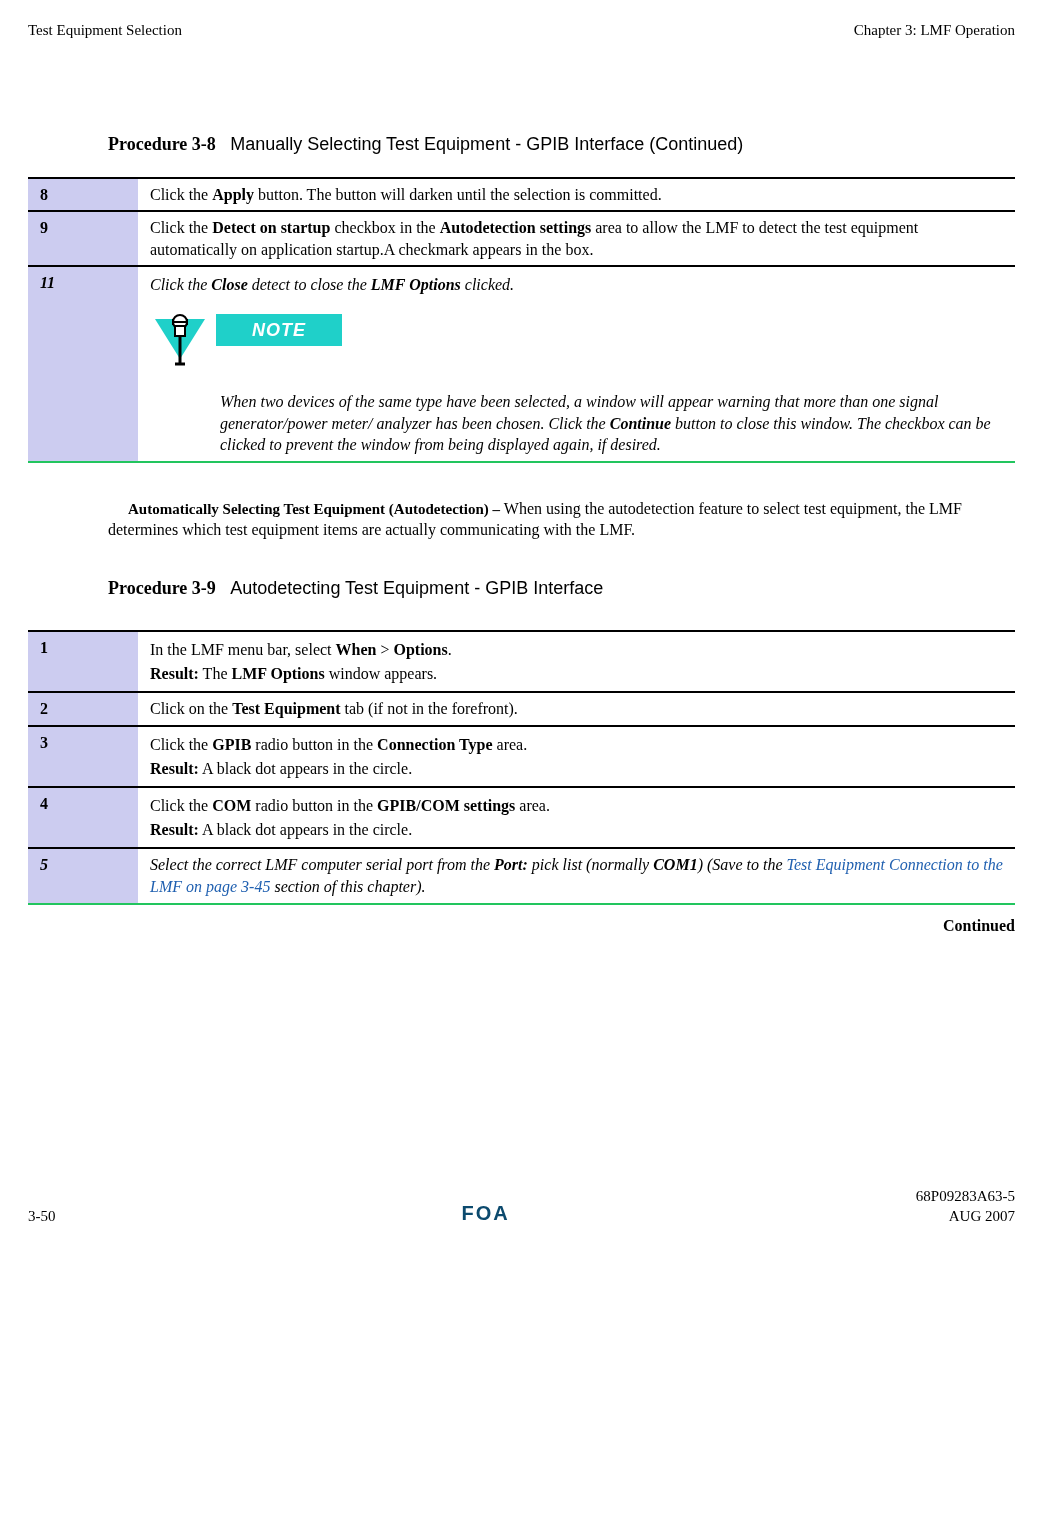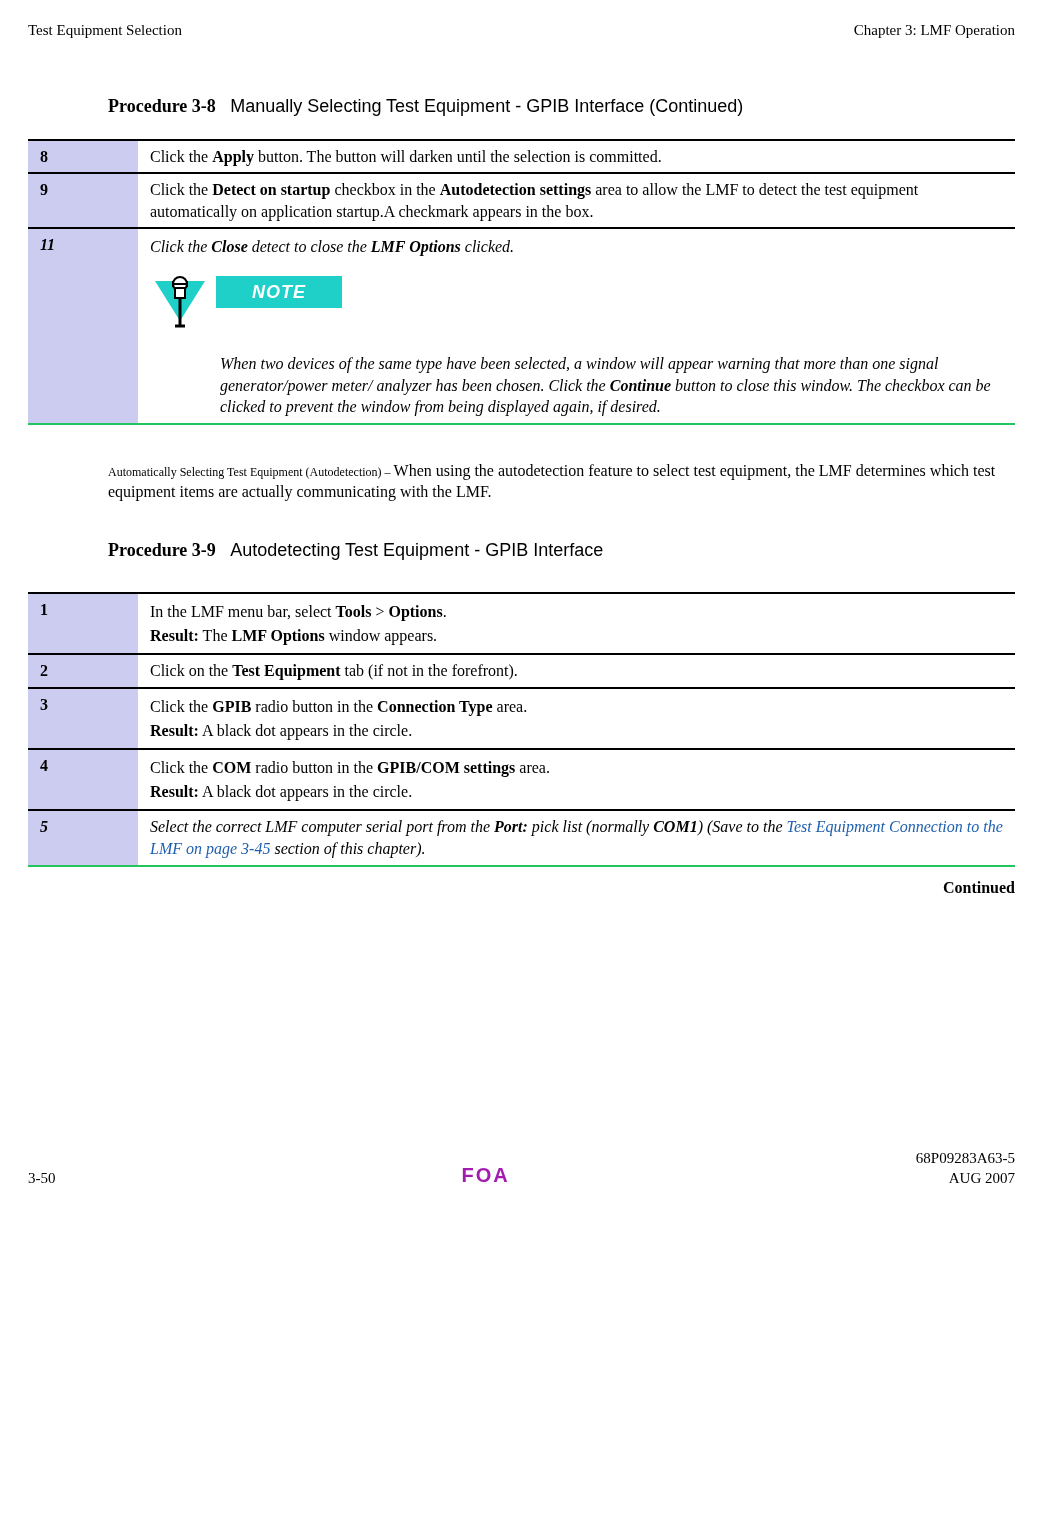--- a/index.html
+++ b/index.html
@@ -8,21 +8,21 @@
       line-height: 1.35;
       margin: 0;
       padding: 20px 28px;
       color: #000;
       background: #fff;
     }
     .page-header {
       display: flex;
       justify-content: space-between;
       font-size: 15px;
-      margin-bottom: 54px;
+      margin-bottom: 92px;
     }
     .content {
       margin-left: 80px;
     }
     .proc-title {
       font-size: 18px;
       margin-bottom: 20px;
     }
     .proc-title strong {
       font-weight: bold;
@@ -78,42 +78,43 @@
     }
     .note-text {
       margin-left: 70px;
       margin-top: 12px;
     }
     .mid-heading {
       margin-top: 35px;
       margin-bottom: 35px;
     }
     .mid-heading strong {
-      font-weight: normal;
-      font-size: 12px;
+      font-weight: bold;
+      font-size: 15px;
+      margin-left: 20px;
     }
     .continued {
       text-align: right;
       font-weight: bold;
       margin-top: 10px;
       margin-right: 0;
     }
     .page-footer {
       display: flex;
       justify-content: space-between;
       align-items: flex-end;
       margin-top: 250px;
       font-size: 15px;
     }
     .page-footer .center {
       text-align: center;
       flex: 1;
     }
     .foa {
-      color: #a21caf;
+      color: #0c4a6e;
       font-family: Verdana, Arial, sans-serif;
       font-weight: bold;
       font-size: 20px;
       letter-spacing: 2px;
     }
     .link {
       color: #2060b0;
     }
     .result-label {
       font-weight: bold;
@@ -186,21 +187,21 @@
     <strong>Procedure 3-9</strong>
     <span class="desc">Autodetecting Test Equipment - GPIB Interface</span>
   </div>
 
   <table class="proc">
     <tbody>
         <tr>
       <td class="num">1</td>
       <td>
         <div class="row-group">
-          <p><span>In the LMF menu bar, select </span><strong>Tools</strong><span> &gt; </span><strong>Options</strong><span>.</span></p>
+          <p><span>In the LMF menu bar, select </span><strong>When</strong><span> &gt; </span><strong>Options</strong><span>.</span></p>
           <p><span class="result-label">Result:</span><span> The </span><strong>LMF Options</strong><span> window appears.</span></p>
         </div>
       </td>
     </tr>
     <tr>
       <td class="num">2</td>
       <td>
         <span>Click on the </span><strong>Test Equipment</strong><span> tab (if not in the forefront).</span>
       </td>
     </tr>

